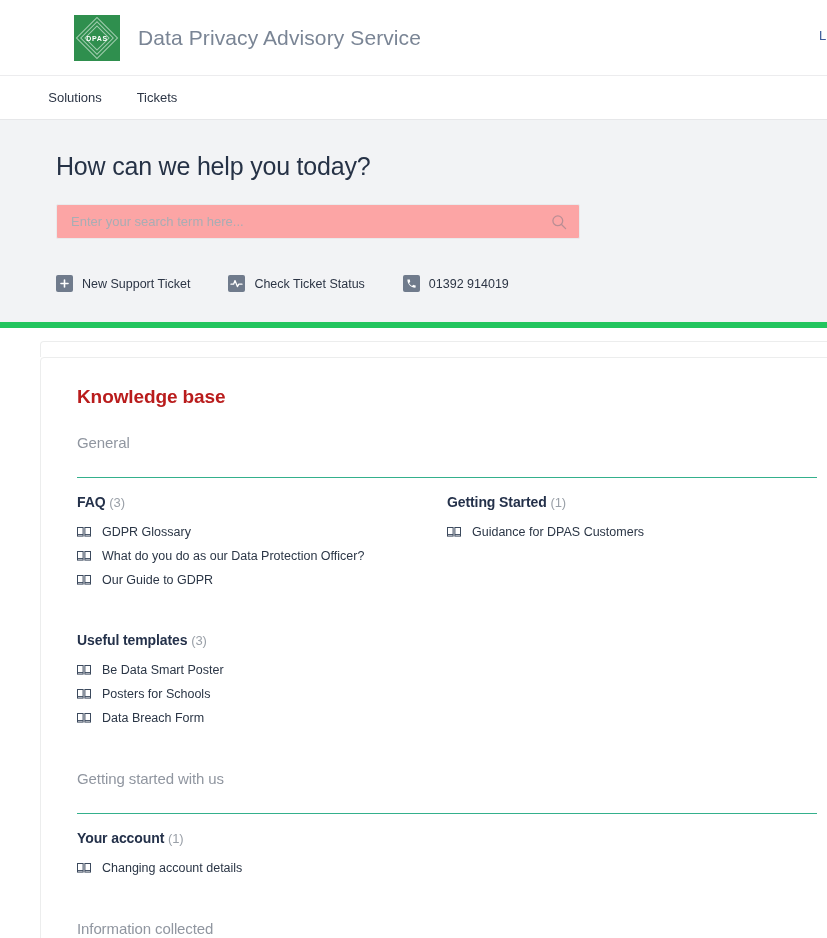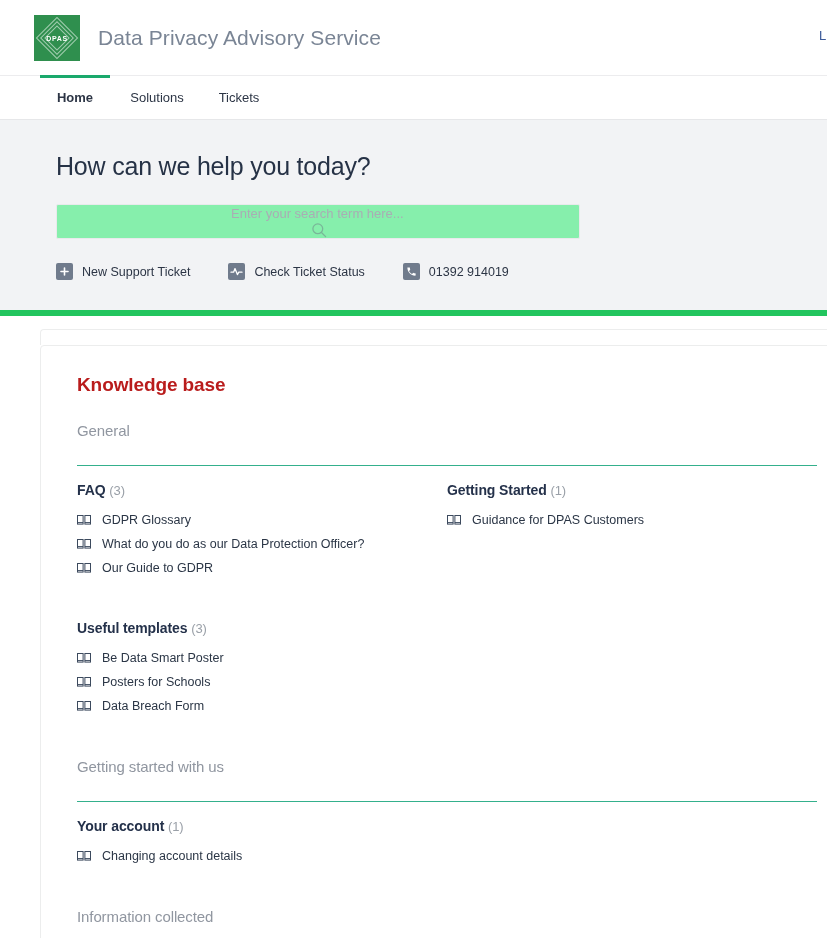--- a/index.html
+++ b/index.html
@@ -19,20 +19,21 @@
   }
 
   
   .site-header {
     height: 75px;
     background: #ffffff;
     display: flex;
     align-items: center;
     padding: 0 12px 0 34px;
     position: relative;
+    margin-left: 40px;
   }
 
   .brand {
     display: flex;
     align-items: center;
     gap: 18px;
   }
 
   .logo-mark {
     width: 46px;
@@ -125,46 +126,45 @@
     font-size: 25px;
     font-weight: 400;
     color: #263246;
     letter-spacing: -0.2px;
     margin-bottom: 23px;
   }
 
   .search-wrap {
     width: 524px;
     height: 35px;
-    background: #86efac;
+    background: #fca5a5;
     border: 1px solid #e9eaec;
     border-radius: 2px;
     display: flex;
     align-items: center;
     padding: 0 12px 0 14px;
     position: relative;
-    flex-direction: column;
   }
   .search-input {
     flex: 1;
     border: none;
     outline: none;
     font-family: "Liberation Sans", sans-serif;
     font-size: 13px;
     color: #37414f;
     background: transparent;
   }
   .search-input::placeholder { color: #a9adb4; }
 
   .search-icon { flex: none; opacity: 0.45; display: block; }
 
   .quick-actions {
     display: flex;
     align-items: center;
-    margin-top: 24px;
+    margin-top: 36px;
     gap: 0;
   }
   .qa-item {
     display: flex;
     align-items: center;
     gap: 9px;
     cursor: pointer;
     margin-right: 38px;
     white-space: nowrap;
   }
@@ -275,23 +275,20 @@
       <span class="dia d2"></span>
       <span class="dia d3"></span>
       <span class="wordmark">DPAS</span>
     </div>
     <div class="brand-title">Data Privacy Advisory Service</div>
   </div>
   <div class="header-right">L</div>
 </header>
 
 <nav class="main-nav">
-  <div class="nav-item active">
-    <span>Home</span>
-  </div>
   <div class="nav-item">
     <span>Solutions</span>
   </div>
   <div class="nav-item">
     <span>Tickets</span>
   </div>
 </nav>
 
 <section class="hero">
   <h1 class="hero-title">How can we help you today?</h1>

